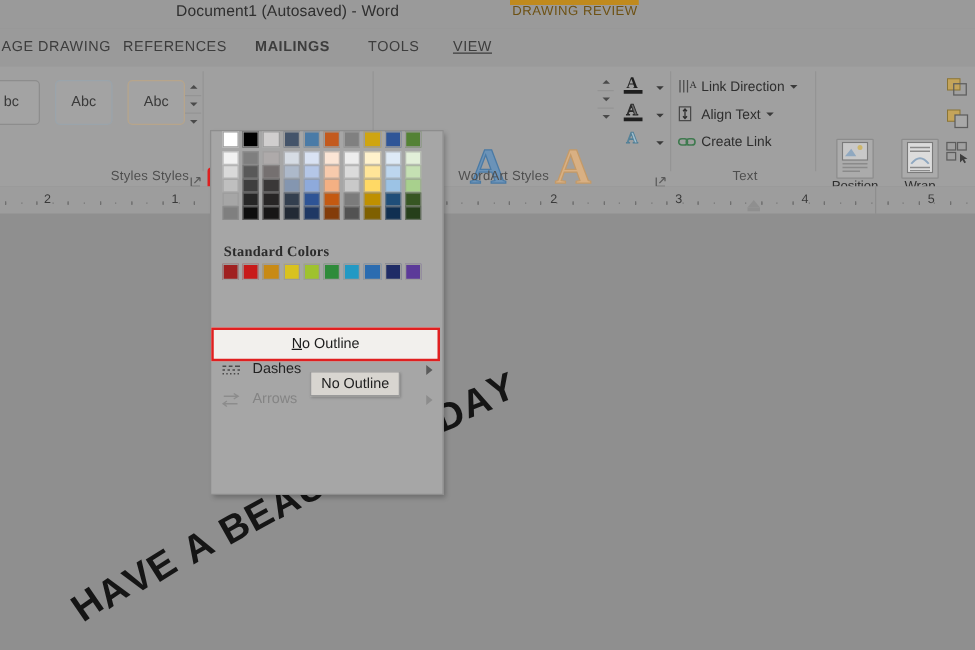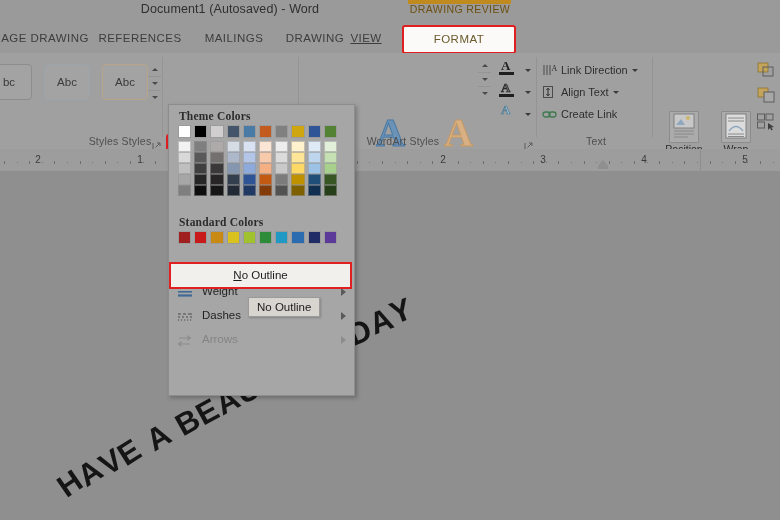--- a/index.html
+++ b/index.html
@@ -218,28 +218,25 @@
   <div class="titlebar">
     <div class="title-text">Document1 (Autosaved) - Word</div>
   </div>
   <div class="ctx-bar"></div>
   <div class="ctx-label">DRAWING REVIEW</div>
 
   <div class="tabstrip"></div>
   <div id="tabs-host">
       <div class="tab" style="left: 0px; width: 90px; top: 27px; position: absolute;">AGE DRAWING</div>
       <div class="tab" style="left: 92px; width: 96px; top: 27px; position: absolute;">REFERENCES</div>
-      <div class="tab" style="left: 192px; width: 84px; top: 27px; position: absolute;">MAILINGS</div>
-      <div class="tab" style="left: 280px; width: 70px; top: 27px; position: absolute;">DRAWING</div>
-      <div class="tab" style="left: 340px; width: 52px; top: 27px; position: absolute; text-decoration: underline;">VIEW</div>
-    </div>
-
-  <div class="format-hl">
-    <span class="lbl">FORMAT</span>
-  </div>
+      <div class="tab" style="left: 192px; width: 84px; top: 27px; position: absolute; font-weight: bold;">MAILINGS</div>
+      <div class="tab" style="left: 280px; width: 70px; top: 27px; position: absolute;">TOOLS</div>
+      <div class="tab" style="left: 352px; width: 52px; top: 27px; position: absolute; text-decoration: underline;">VIEW</div>
+    </div>
+
 
   <div class="ribbon">
 
     <div class="grp-sep" style="left:162px"></div>
     <div class="grp-sep" style="left:298px"></div>
     <div class="grp-sep" style="left:536px"></div>
     <div class="grp-sep" style="left:652px"></div>
 
     <div class="abc" style="left:-14px">bc</div>
     <div class="abc b2" style="left:44px">Abc</div>
@@ -495,21 +492,20 @@
     <div class="ruler-edge" style="left:700px"></div>
   </div>
 
   <div class="canvas">
     <div class="wordart">
       <span id="wa-host"><span style="transform: rotate(-7deg); vertical-align: baseline;">H</span><span style="transform: rotate(-6.26deg); vertical-align: baseline;">A</span><span style="transform: rotate(-5.53deg); vertical-align: baseline;">V</span><span style="transform: rotate(-4.79deg); vertical-align: baseline;">E</span><span style="transform: rotate(-4.05deg); vertical-align: baseline;">&nbsp;</span><span style="transform: rotate(-3.32deg); vertical-align: baseline;">A</span><span style="transform: rotate(-2.58deg); vertical-align: baseline;">&nbsp;</span><span style="transform: rotate(-1.84deg); vertical-align: baseline;">B</span><span style="transform: rotate(-1.11deg); vertical-align: baseline;">E</span><span style="transform: rotate(-0.37deg); vertical-align: baseline;">A</span><span style="transform: rotate(0.37deg); vertical-align: baseline;">U</span><span style="transform: rotate(1.11deg); vertical-align: baseline;">T</span><span style="transform: rotate(1.84deg); vertical-align: baseline;">I</span><span style="transform: rotate(2.58deg); vertical-align: baseline;">F</span><span style="transform: rotate(3.32deg); vertical-align: baseline;">U</span><span style="transform: rotate(4.05deg); vertical-align: baseline;">L</span><span style="transform: rotate(4.79deg); vertical-align: baseline;">&nbsp;</span><span style="transform: rotate(5.53deg); vertical-align: baseline;">D</span><span style="transform: rotate(6.26deg); vertical-align: baseline;">A</span><span style="transform: rotate(7deg); vertical-align: baseline;">Y</span></span>
     </div>
   </div>
 
   <div class="dd">
-    <div class="dd-head">Theme Colors</div>
     <div class="sw-grid" id="theme-grid" style="height:86px">
         <div class="sw" style="left: 0px; top: 0px; background: rgb(255, 255, 255);"></div>
         <div class="sw" style="left: 16.2px; top: 0px; background: rgb(0, 0, 0);"></div>
         <div class="sw" style="left: 32.4px; top: 0px; background: rgb(208, 206, 206);"></div>
         <div class="sw" style="left: 48.6px; top: 0px; background: rgb(68, 84, 106);"></div>
         <div class="sw" style="left: 64.8px; top: 0px; background: rgb(74, 123, 167);"></div>
         <div class="sw" style="left: 81px; top: 0px; background: rgb(195, 90, 30);"></div>
         <div class="sw" style="left: 97.2px; top: 0px; background: rgb(128, 128, 128);"></div>
         <div class="sw" style="left: 113.4px; top: 0px; background: rgb(207, 165, 16);"></div>
         <div class="sw" style="left: 129.6px; top: 0px; background: rgb(47, 85, 151);"></div>

